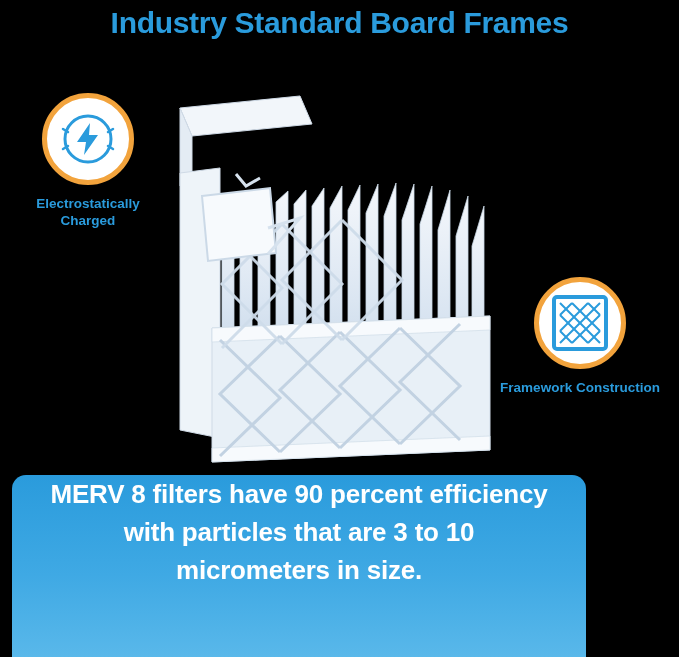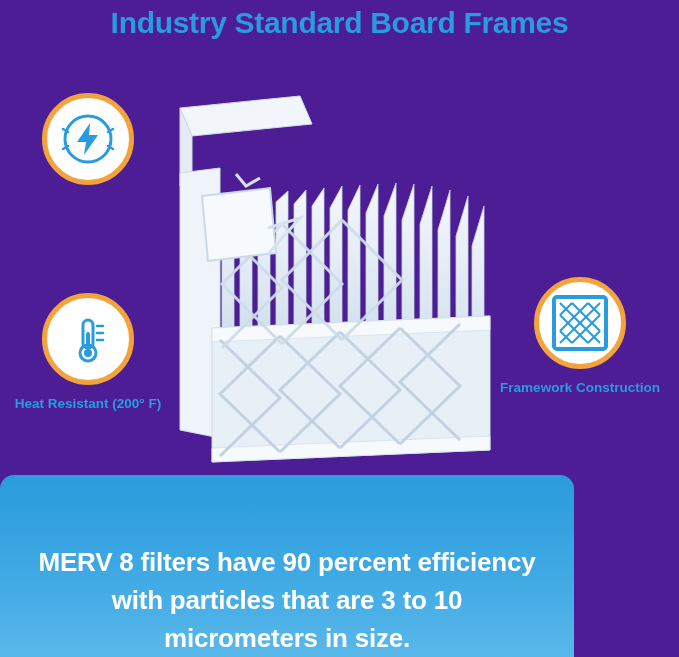--- a/index.html
+++ b/index.html
@@ -12,21 +12,21 @@
     background: #ffffff;
     font-family: "Liberation Sans", sans-serif;
     overflow: hidden;
     position: relative;
   }
 
   .page {
     position: relative;
     width: 679px;
     height: 657px;
-    background: #4c1d95;
+    background: #000000;
   }
 
   
   .title {
     position: absolute;
     top: 2px;
     left: 0;
     width: 679px;
     text-align: center;
     font-size: 30px;
@@ -78,28 +78,28 @@
     position: absolute;
     left: 150px;
     top: 78px;
     width: 355px;
     height: 390px;
   }
 
   
   .banner {
     position: absolute;
-    left: 0;
+    left: 12px;
     bottom: 0;
     width: 574px;
     height: 182px;
     background: linear-gradient(180deg, #2a9bdc 0%, #3fa9e4 55%, #59b8ea 100%);
     border-radius: 14px 14px 0 0;
     display: flex;
-    align-items: flex-end;
+    align-items: flex-start;
     justify-content: center;
   }
   .banner-text {
     color: #ffffff;
     font-size: 26px;
     font-weight: bold;
     line-height: 38px;
     text-align: center;
     padding: 0 38px;
     letter-spacing: -0.2px;
@@ -182,36 +182,23 @@
   <div class="feature" id="feature-electrostatic">
     <div class="badge">
       <div class="badge-inner">
         <svg width="54" height="54" viewBox="0 0 54 54">
           <circle cx="27" cy="27" r="23" fill="none" stroke="#2a9bdc" stroke-width="3"></circle>
           <polygon points="29,11 16,30 25,30 23,43 37,23 28,23" fill="#2a9bdc"></polygon>
           <path d="M7,20 L2,17 M7,34 L2,37 M47,20 L52,17 M47,34 L52,37" stroke="#2a9bdc" stroke-width="2.5" stroke-linecap="round"></path>
         </svg>
       </div>
     </div>
-  </div>
-
-  <div class="feature" id="feature-heat">
-    <div class="badge">
-      <div class="badge-inner">
-        <svg width="54" height="54" viewBox="0 0 54 54">
-          <rect x="22" y="8" width="10" height="28" rx="5" fill="none" stroke="#2a9bdc" stroke-width="3"></rect>
-          <circle cx="27" cy="41" r="8" fill="none" stroke="#2a9bdc" stroke-width="3"></circle>
-          <rect x="25" y="20" width="4" height="18" rx="2" fill="#2a9bdc"></rect>
-          <circle cx="27" cy="41" r="4" fill="#2a9bdc"></circle>
-          <path d="M36,14 L42,14 M36,21 L42,21 M36,28 L42,28" stroke="#2a9bdc" stroke-width="2.5" stroke-linecap="round"></path>
-        </svg>
-      </div>
-    </div>
-    <div class="feature-label">Heat Resistant (200° F)</div>
-  </div>
+    <div class="feature-label">Electrostatically Charged</div>
+  </div>
+
 
 
   <div class="feature" id="feature-industrial">
     <div class="badge">
       <div class="badge-inner">
         <svg width="60" height="60" viewBox="0 0 60 60">
           <rect x="4" y="4" width="52" height="52" rx="3" fill="none" stroke="#2a9bdc" stroke-width="4"></rect>
           <g stroke="#2a9bdc" stroke-width="2" fill="none">
             <path d="M10,22 L22,10 M10,38 L38,10 M10,50 L50,10 M22,50 L50,22 M38,50 L50,38"></path>
             <path d="M10,22 L38,50 M10,38 L22,50 M10,10 L50,50 M22,10 L50,38 M38,10 L50,22"></path>

